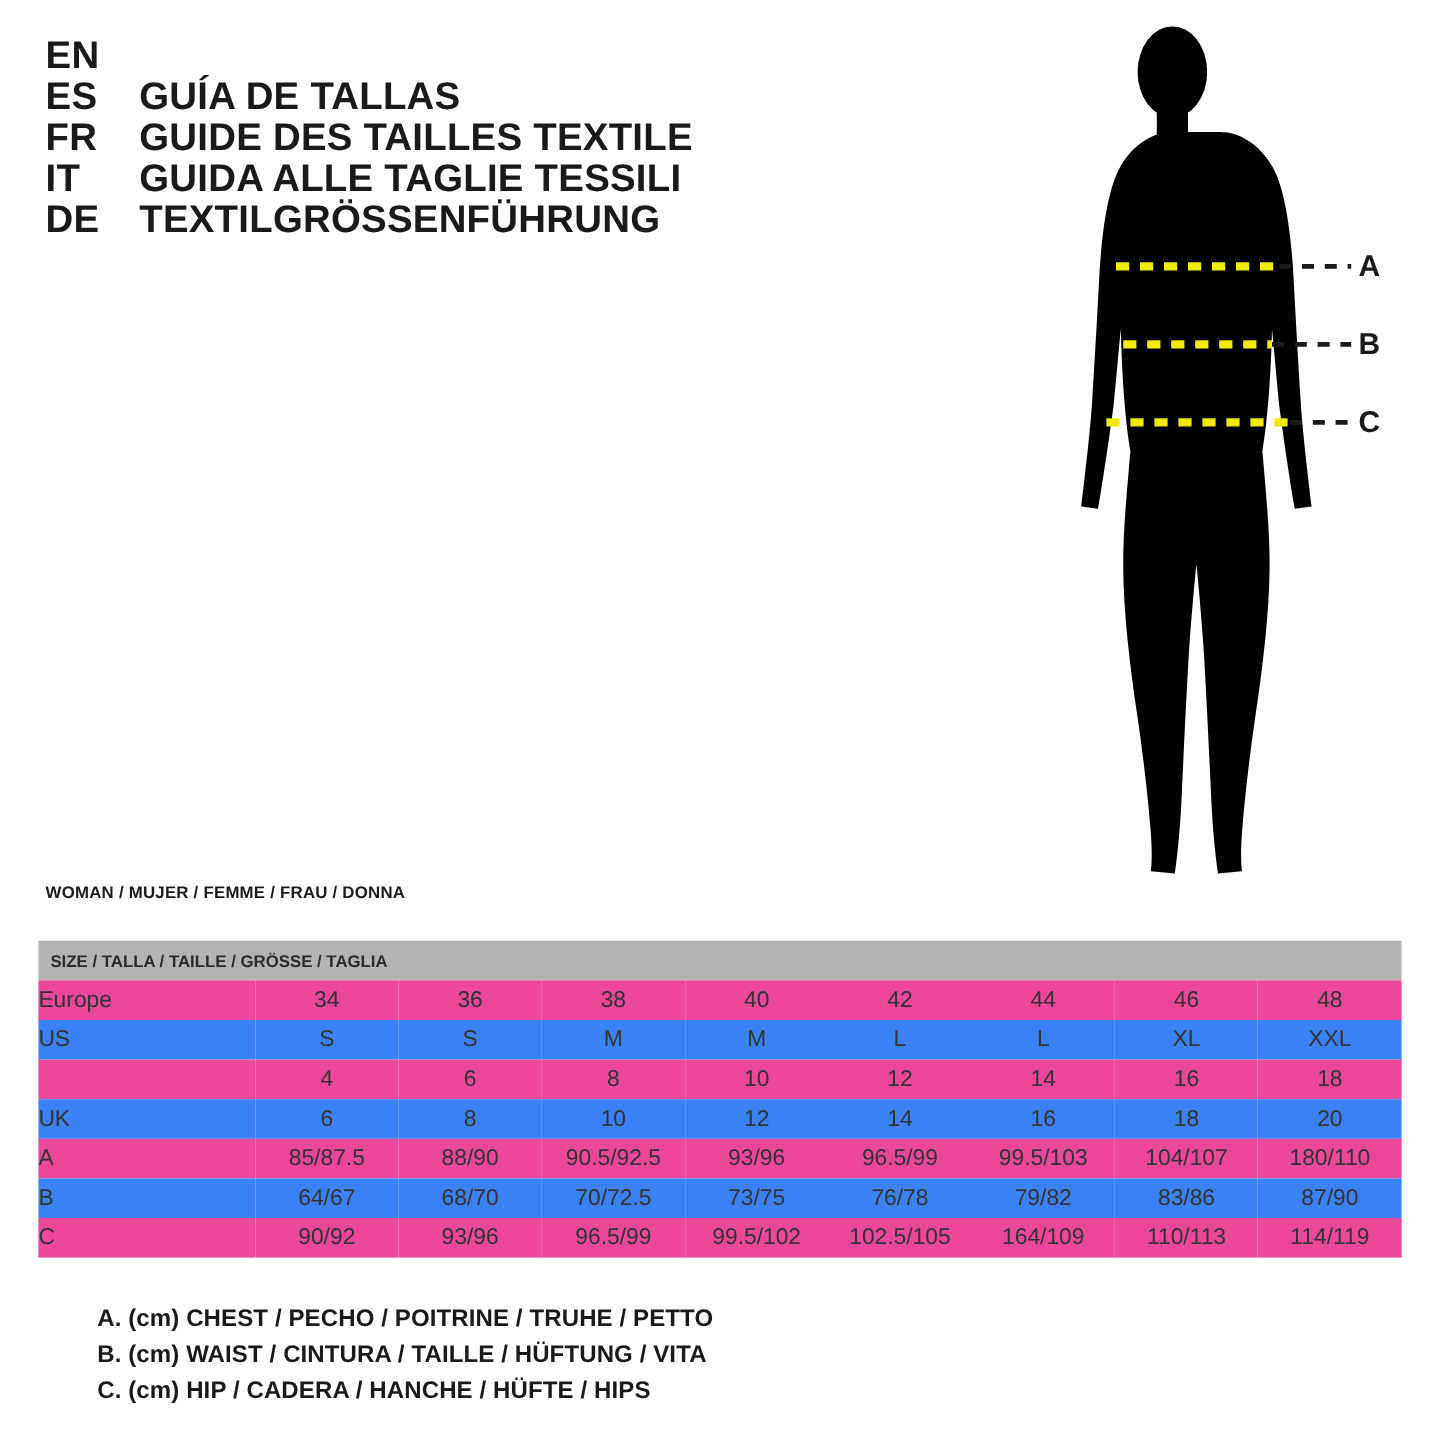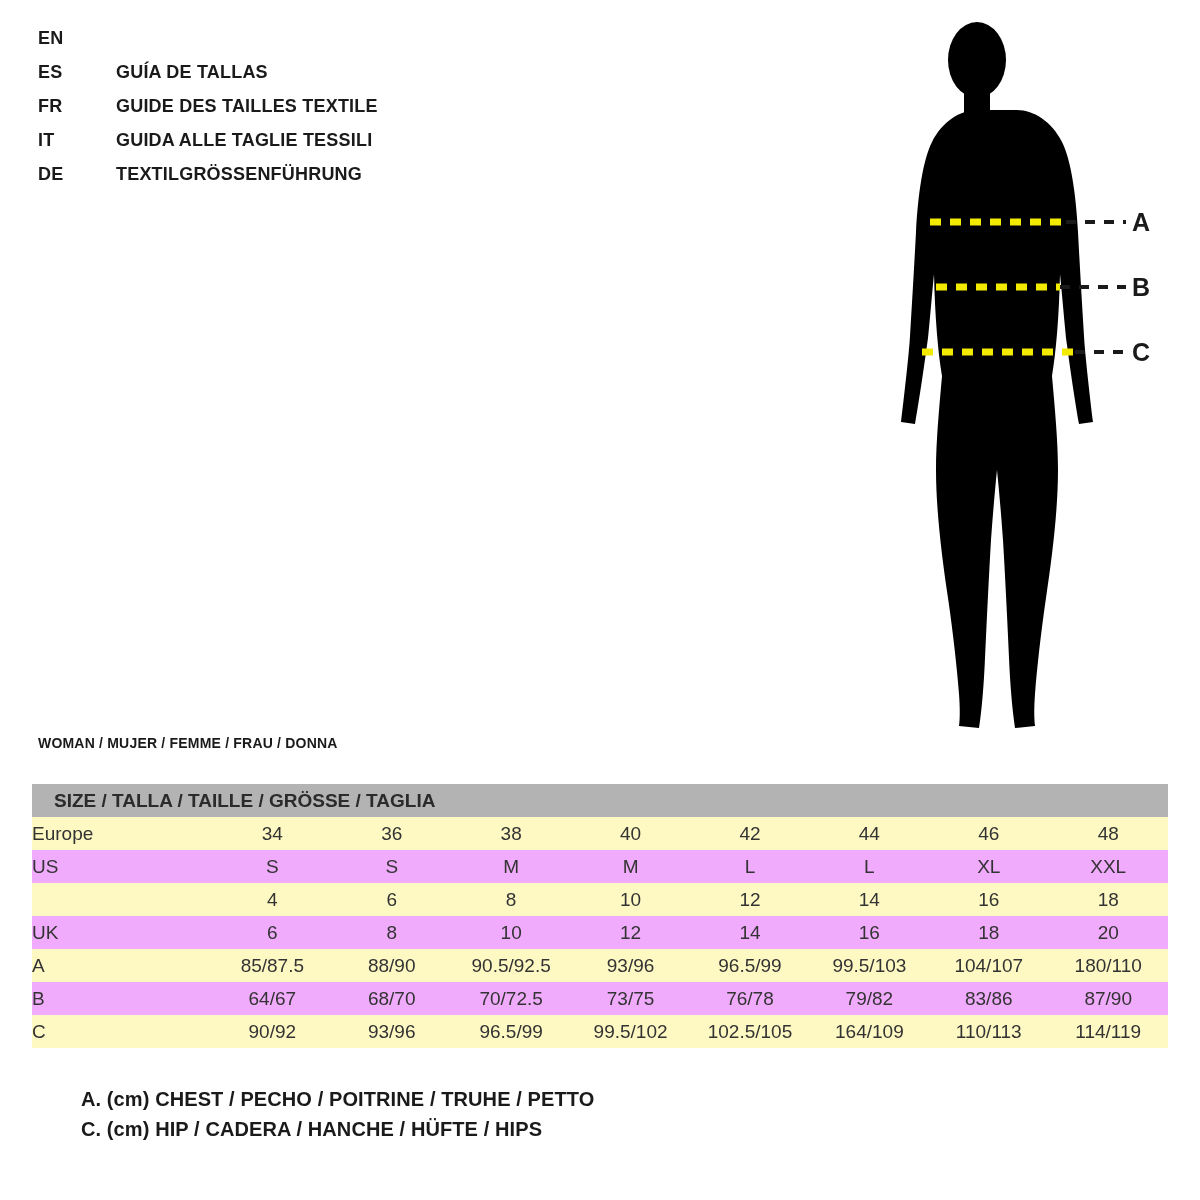--- a/index.html
+++ b/index.html
@@ -25,21 +25,21 @@
   #lang-block {
     position: absolute;
     left: 38px;
     top: 28px;
     width: 640px;
   }
   .lang-row {
     display: flex;
     align-items: baseline;
     height: 34px;
-    font-size: 18px;
+    font-size: 32px;
     font-weight: bold;
     letter-spacing: 0.2px;
     color: #1a1a1a;
   }
   .lang-code {
     width: 78px;
     flex: 0 0 78px;
   }
   .lang-text {
     flex: 1 1 auto;
@@ -86,28 +86,28 @@
   #size-table tr { height: 33px; }
   #size-table th, #size-table td {
     padding: 0;
     margin: 0;
     font-weight: normal;
     color: #333333;
   }
   #size-table thead th {
     background: #b3b3b3;
     text-align: left;
-    padding-left: 22px;
+    padding-left: 10px;
     font-weight: bold;
     color: #2b2b2b;
-    font-size: 19px;
+    font-size: 14px;
     height: 32px;
   }
-  .row-shade-a { background: #fef9c3; }
-  .row-shade-b { background: #f0abfc; }
+  .row-shade-a { background: #ec4899; }
+  .row-shade-b { background: #3b82f6; }
   .col-label {
     text-align: left;
     padding-left: 10px;
     width: 180px;
     color: #333333;
   }
   .val { text-align: center; width: 119px; }
 
   
   #legend {
@@ -304,16 +304,17 @@
         <td class="val">102.5/105</td>
         <td class="val">164/109</td>
         <td class="val">110/113</td>
         <td class="val">114/119</td>
       </tr>
     </tbody>
   </table>
 
   <div id="legend">
     <div class="legend-row">A. (cm) CHEST / PECHO / POITRINE / TRUHE / PETTO</div>
+    <div class="legend-row">B. (cm) WAIST / CINTURA / TAILLE / HÜFTUNG / VITA</div>
     <div class="legend-row">C. (cm) HIP / CADERA / HANCHE / HÜFTE / HIPS</div>
   </div>
 
 </div>
 
 </body></html>

